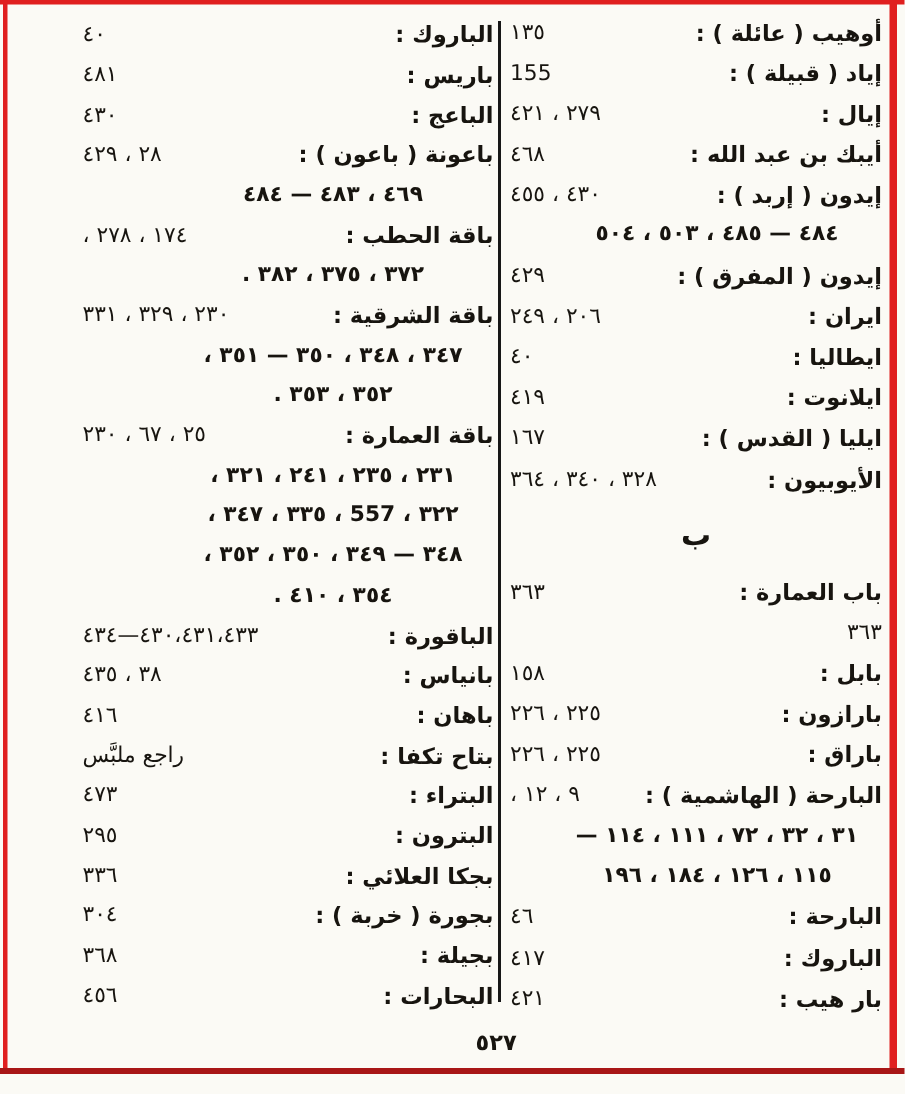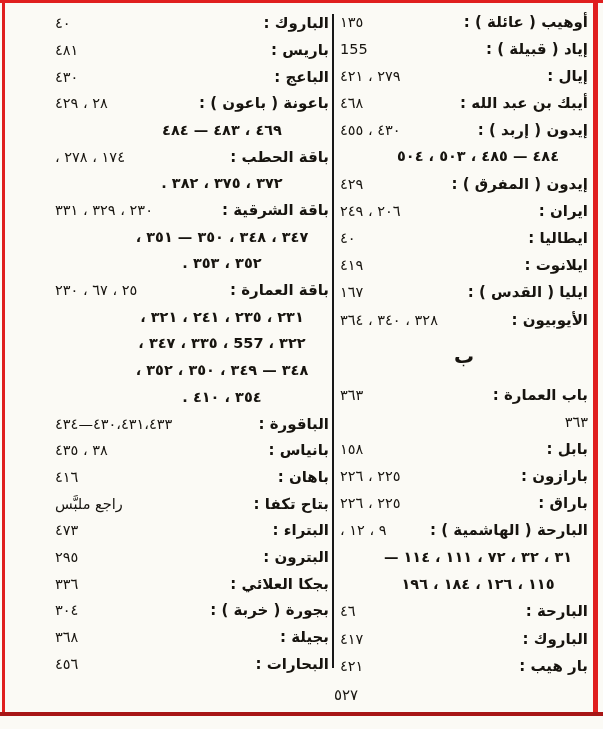--- a/index.html
+++ b/index.html
@@ -26,21 +26,21 @@
   .col-left .entry{height:26.7px;padding-left:10px}
   .term{font-size:15px;font-weight:700}
   .nums{font-size:14.5px;font-weight:400}
 
   .cont{display:block;font-size:14.5px;font-weight:700;height:27.1px;line-height:27.1px;text-align:center}
   .col-right .cont{padding-left:28px}
   .col-left .cont{height:26.7px;line-height:26.7px;padding-left:70px}
 
   .header{display:block;height:48px;line-height:46px;text-align:center;font-size:20px;font-weight:700}
 
-  .page-number{position:absolute;left:334px;top:686px;font-size:15px;font-weight:400;direction:rtl}
+  .page-number{position:absolute;left:317px;top:686px;font-size:15px;font-weight:700;direction:rtl}
 </style>
 </head>
 <body>
 
 <div class="border border-top"></div>
 <div class="border border-left"></div>
 <div class="border border-right"></div>
 <div class="border border-bottom"></div>
 
 <div class="divider"></div>

